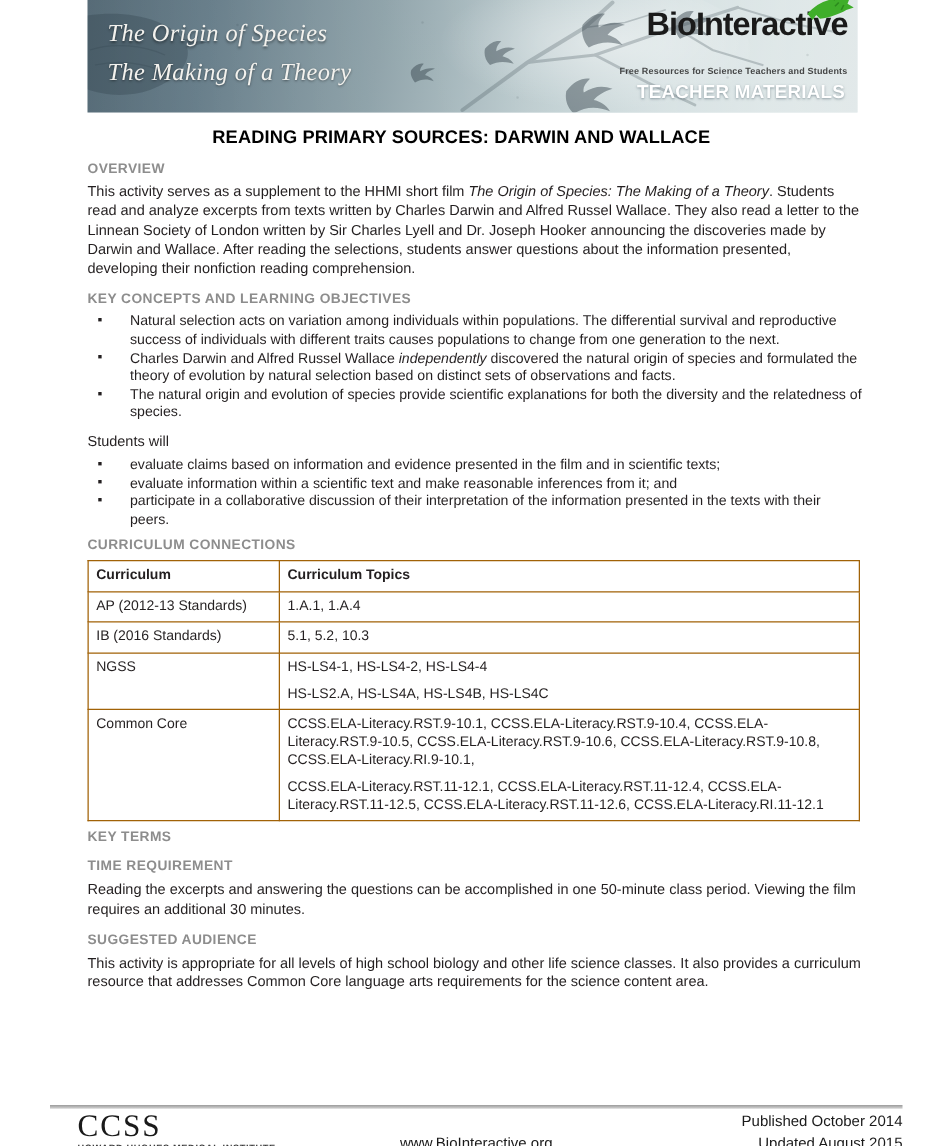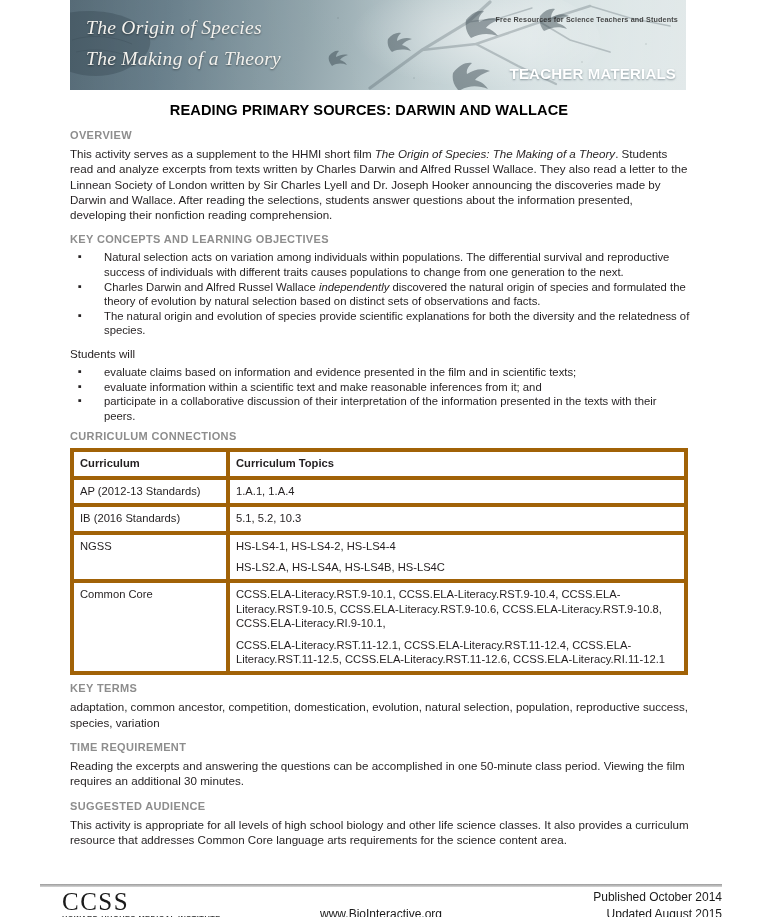--- a/index.html
+++ b/index.html
@@ -75,21 +75,21 @@
     right: -6px;
     top: -11px;
     width: 40px;
     height: 22px;
   }
   .logo-tag {
     font-size: 7.2px;
     font-weight: bold;
     color: #2b2b2b;
     letter-spacing: 0.15px;
-    margin-top: 9px;
+    margin-top: 19px;
     white-space: nowrap;
     opacity: 0.85;
   }
   .teacher-materials {
     position: absolute;
     right: 10px;
     bottom: 8px;
     color: #ffffff;
     font-weight: bold;
     font-size: 15px;
@@ -157,21 +157,21 @@
   }
 
   
   table.curriculum {
     border-collapse: collapse;
     width: 618px;
     margin: 6px 0 0 0;
     table-layout: fixed;
   }
   table.curriculum td {
-    border: 4px solid #a16207;
+    border: 1px solid #a16207;
     padding: 4px 6px 5px 6px;
     font-size: 11.2px;
     line-height: 14.4px;
     vertical-align: top;
     color: #231f20;
     margin-top: 20px;
   }
   table.curriculum td.c1 { width: 140px; }
   table.curriculum tr.head td { font-weight: bold; }
   table.curriculum td p {
@@ -294,20 +294,27 @@
           <circle cx="576" cy="44" r="1"></circle>
       </g>
     </svg>
 
     <div class="banner-title">
       <span>The Origin of Species</span>
       <span class="l2">The Making of a Theory</span>
     </div>
 
     <div class="logo-wrap">
+      <div class="logo-main">
+        <span>BioInteractive</span>
+        <svg class="logo-lizard" viewBox="0 0 40 22">
+          <path d="M2 16 C 8 9, 16 5, 24 4 L 27 1 L 30 5 L 36 3 L 34 8 L 39 11 L 33 13 C 28 16, 20 19, 12 20 L 9 17 L 6 21 Z" fill="#3fae2a"></path>
+          <path d="M24 5 L 19 2 M27 7 L 24 10 M31 9 L 29 13" stroke="#2b8a1d" stroke-width="1.3" fill="none"></path>
+        </svg>
+      </div>
       <div class="logo-tag">Free Resources for Science Teachers and Students</div>
     </div>
 
     <div class="teacher-materials">TEACHER MATERIALS</div>
   </div>
 
   <div class="content">
 
     <div class="doc-title">READING PRIMARY SOURCES: DARWIN AND WALLACE</div>
 
@@ -358,21 +365,20 @@
           <td class="c1">Common Core</td>
           <td>
             <p>CCSS.ELA-Literacy.RST.9-10.1, CCSS.ELA-Literacy.RST.9-10.4, CCSS.ELA-Literacy.RST.9-10.5, CCSS.ELA-Literacy.RST.9-10.6, CCSS.ELA-Literacy.RST.9-10.8, CCSS.ELA-Literacy.RI.9-10.1,</p>
             <p class="gap">CCSS.ELA-Literacy.RST.11-12.1, CCSS.ELA-Literacy.RST.11-12.4, CCSS.ELA-Literacy.RST.11-12.5, CCSS.ELA-Literacy.RST.11-12.6, CCSS.ELA-Literacy.RI.11-12.1</p>
           </td>
         </tr>
       </tbody>
     </table>
 
     <div class="section-head" style="margin-top:7px;">KEY TERMS</div>
-    <p class="body">adaptation, common ancestor, competition, domestication, evolution, natural selection, population, reproductive success, species, variation</p>
 
     <div class="section-head">TIME REQUIREMENT</div>
     <p class="body">Reading the excerpts and answering the questions can be accomplished in one 50-minute class period. Viewing the film requires an additional 30 minutes.</p>
 
     <div class="section-head">SUGGESTED AUDIENCE</div>
     <p class="body">This activity is appropriate for all levels of high school biology and other life science classes. It also provides a curriculum resource that addresses Common Core language arts requirements for the science content area.</p>
   </div>
 
   <div class="footer-rule"></div>
   <div class="footer">

